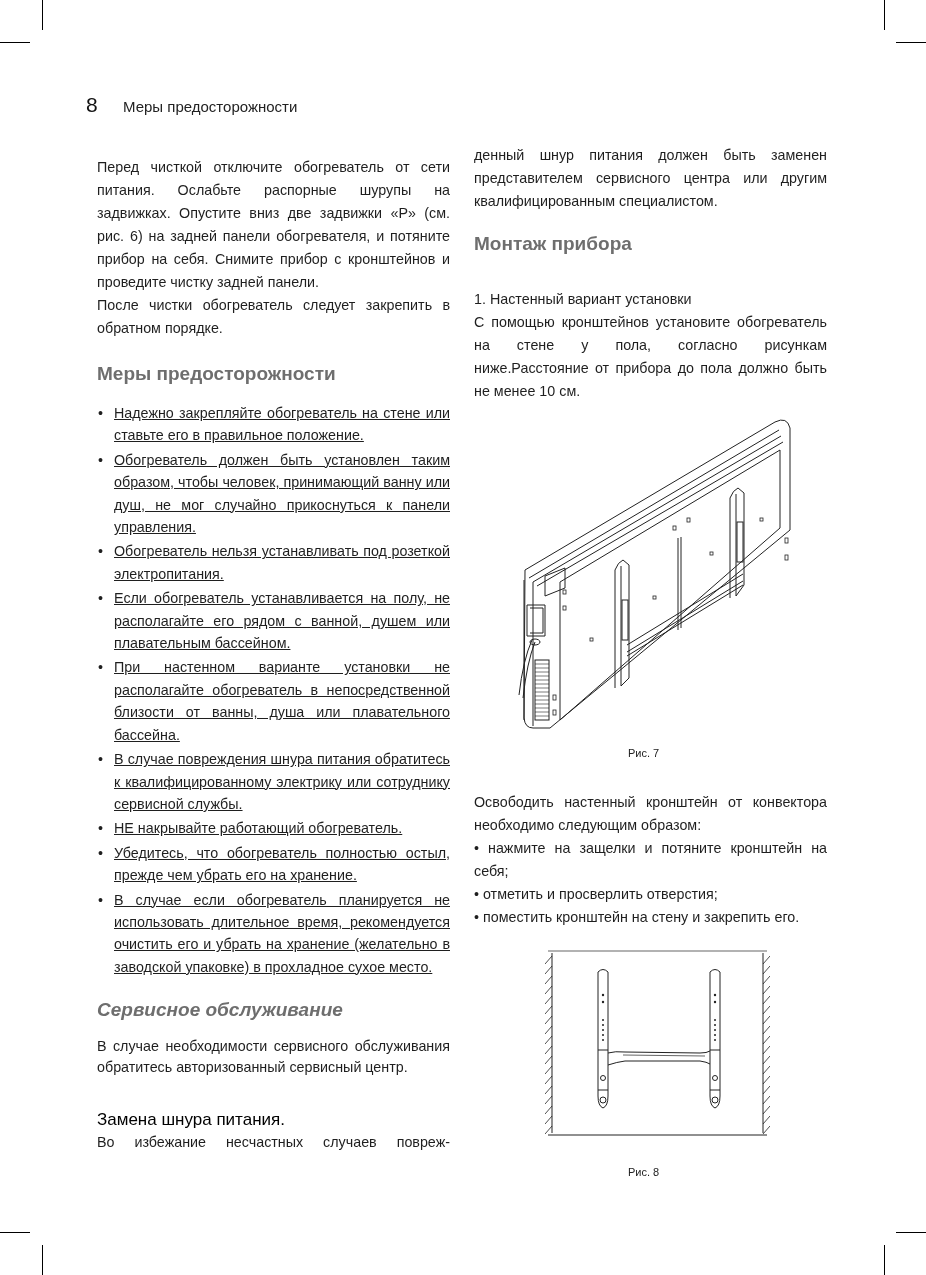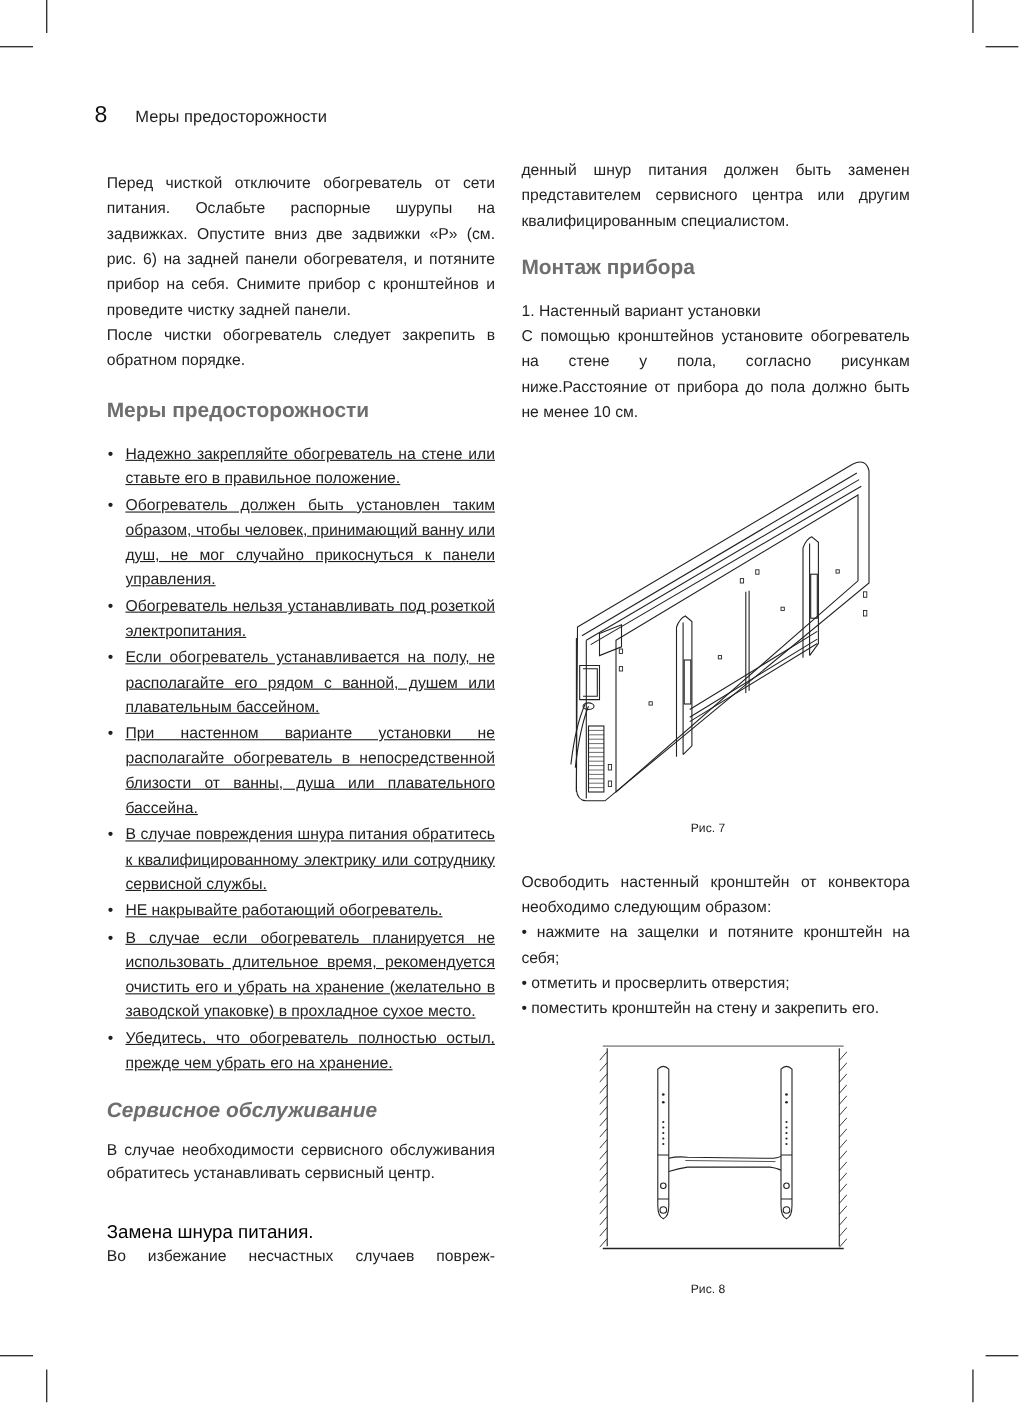--- a/index.html
+++ b/index.html
@@ -45,34 +45,34 @@
 
   <div class="h2" style="margin-top:22px;margin-bottom:16px;">Меры предосторожности</div>
   <ul class="bullets">
     <li>Надежно закрепляйте обогреватель на стене или ставьте его в правильное положение.</li>
     <li>Обогреватель должен быть установлен таким образом, чтобы человек, принимающий ванну или душ, не мог случайно прикоснуться к панели управления.</li>
     <li>Обогреватель нельзя устанавливать под розеткой электропитания.</li>
     <li>Если обогреватель устанавливается на полу, не располагайте его рядом с ванной, душем или плавательным бассейном.</li>
     <li>При настенном варианте установки не располагайте обогреватель в непосредственной близости от ванны, душа или плавательного бассейна.</li>
     <li>В случае повреждения шнура питания обратитесь к квалифицированному электрику или сотруднику сервисной службы.</li>
     <li>НЕ накрывайте работающий обогреватель.</li>
+    <li>Убедитесь, что обогреватель полностью остыл, прежде чем убрать его на хранение.</li>
     <li>В случае если обогреватель планируется не использовать длительное время, рекомендуется очистить его и убрать на хранение (желательно в заводской упаковке) в прохладное сухое место.</li>
-    <li>Убедитесь, что обогреватель полностью остыл, прежде чем убрать его на хранение.</li>
   </ul>
 
   <div class="h2" style="margin-top:20px;margin-bottom:14px;font-style:italic;">Сервисное обслуживание</div>
-  <p style="line-height:21px;">В случае необходимости сервисного обслуживания обратитесь устанавливать сервисный центр.</p>
+  <p style="line-height:21px;">В случае необходимости сервисного обслуживания обратитесь авторизованный сервисный центр.</p>
 
   <div class="h3" style="margin-top:30px;">Замена шнура питания.</div>
   <p style="text-align-last:justify;">Во избежание несчастных случаев повреж-</p>
 </div>
 
 <div class="col right">
   <p>денный шнур питания должен быть заменен представителем сервисного центра или другим квалифицированным специалистом.</p>
-  <div class="h2" style="margin-top:19px;margin-bottom:16px;">Монтаж прибора</div>
+  <div class="h2" style="margin-top:19px;margin-bottom:32px;">Монтаж прибора</div>
   <p>1. Настенный вариант установки</p>
   <p>С помощью кронштейнов установите обогреватель на стене у пола, согласно рисункам ниже.Расстояние от прибора до пола должно быть не менее 10 см.</p>
 </div>
 
 <svg class="fig" style="left:505px;top:410px;" width="295" height="330" viewBox="0 0 295 330" fill="none" stroke="#222" stroke-width="1">
 
   <path d="M20 160 L270 12 Q282 6 285 18 L285 120 L45 318 L28 318 Q20 318 19 308 Z"></path>
 
   <path d="M24 168 L274 20"></path>
   <path d="M28 172 L276 26"></path>

